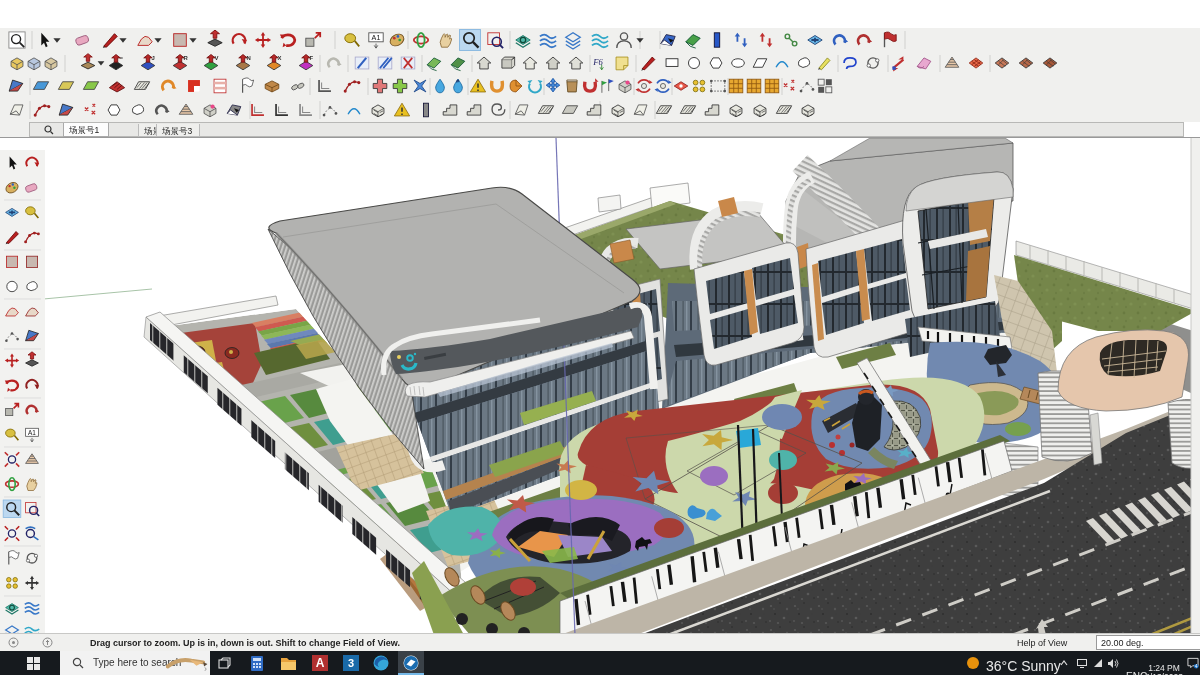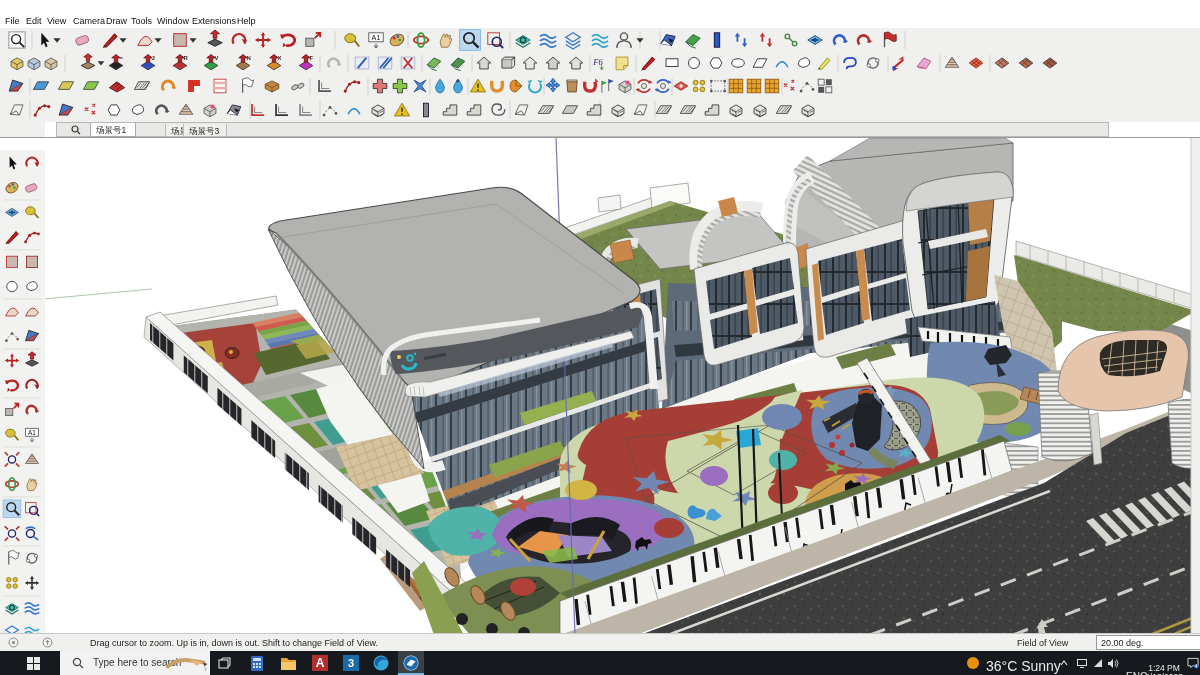--- a/index.html
+++ b/index.html
@@ -5,31 +5,20 @@
 * { margin:0; padding:0; box-sizing:border-box; }
 html,body { width:1200px; height:675px; overflow:hidden; font-family:"Liberation Sans", sans-serif; background:#fff; }
 #app { position:relative; width:1200px; height:675px; }
 .abs { position:absolute; }
 </style>
 </head>
 <body>
 <div id="app">
 
 
-<div class="abs" style="left:0;top:14px;width:1200px;height:14px;background:#ffffff;font-size:9px;color:#111;">
-  <span class="abs" style="left:5px;top:2px;">File</span>
-  <span class="abs" style="left:26px;top:2px;">Edit</span>
-  <span class="abs" style="left:47px;top:2px;">View</span>
-  <span class="abs" style="left:73px;top:2px;">Camera</span>
-  <span class="abs" style="left:106px;top:2px;">Draw</span>
-  <span class="abs" style="left:131px;top:2px;">Tools</span>
-  <span class="abs" style="left:157px;top:2px;">Window</span>
-  <span class="abs" style="left:192px;top:2px;">Extensions</span>
-  <span class="abs" style="left:237px;top:2px;">Help</span>
-</div>
 
 <div id="tb1" class="abs" style="left:0;top:28px;width:1200px;height:24px;background:#f0f0ee;border-bottom:1px solid #e2e2e0;"><svg width="1200" height="24" viewBox="0 0 1200 24">
         <rect width="1200" height="24" fill="#f0f0ee"></rect>
         <path d="M32 3 V21" stroke="#d0d0ce"></path>
         <path d="M335 3 V21" stroke="#d0d0ce"></path>
         <path d="M408 3 V21" stroke="#d0d0ce"></path>
         <path d="M510 3 V21" stroke="#d0d0ce"></path>
         <path d="M640 3 V21" stroke="#d0d0ce"></path>
         <path d="M660 3 V21" stroke="#d0d0ce"></path>
         <path d="M905 3 V21" stroke="#d0d0ce"></path>
@@ -683,21 +672,21 @@
           <path d="M-6 2 L-1 -4 M-3 3 L3 -4 M0 3 L6 -4 M3 3 L8 -3" stroke="#333" stroke-width=".8"></path>
         </g>
         <g transform="translate(808,12) scale(0.85)">
           <path d="M-7 -2 L0 -6 L7 -2 L7 4 L0 8 L-7 4 Z" fill="#e8e8e0" stroke="#333"></path>
           <path d="M-7 -2 L0 2 L7 -2 M0 2 L0 8 M-5 0 l5 3 m-5 1 l5 3 m2 -4 l4 -2 m-4 6 l4 -2" stroke="#333" stroke-width=".8" fill="none"></path>
         </g>
       </svg></div>
 
 <div class="abs" style="left:0;top:122px;width:45px;height:15px;background:#f0f0ee;"></div>
 
-<div class="abs" style="left:56px;top:122px;width:1053px;height:15px;background:#e8e8e6;border:1px solid #b8b8b6;font-size:8.5px;color:#222;">
+<div class="abs" style="left:29px;top:122px;width:1155px;height:15px;background:#e8e8e6;border:1px solid #b8b8b6;font-size:8.5px;color:#222;">
 
   <svg class="abs" style="left:14px;top:2px" width="10" height="10" viewBox="0 0 10 10">
         <circle cx="4" cy="4" r="3" fill="none" stroke="#333" stroke-width="1.2"></circle>
         <path d="M6.5 6.5 L9 9" stroke="#333" stroke-width="1.2"></path>
       </svg>
 
   <span class="abs" style="left:33px;top:0;width:46px;height:14px;background:#fdfdfd;border:1px solid #aaa;border-top:none;padding:1.5px 0 0 5px;">场景号1</span>
 
   <span class="abs" style="left:80px;top:1px;width:44px;height:13px;background:#efefed;border:1px solid #bbb;border-top:none;padding:1.5px 0 0 5px;margin-left:28px;">场景号2</span>
 
@@ -1438,23 +1427,23 @@
   <svg class="abs" style="left:8px;top:3px" width="11" height="11" viewBox="0 0 11 11">
         <circle cx="5.5" cy="5.5" r="4.5" fill="none" stroke="#888"></circle>
         <circle cx="5.5" cy="5.5" r="1.5" fill="#888"></circle>
       </svg>
 
   <svg class="abs" style="left:42px;top:3px" width="11" height="11" viewBox="0 0 11 11">
         <circle cx="5.5" cy="5.5" r="4.5" fill="none" stroke="#888"></circle>
         <path d="M5.5 3 v5 M4 4.5 h3" stroke="#888"></path>
       </svg>
 
-  <span class="abs" style="left:90px;top:4px;">Drag cursor to zoom.  Up is in, down is out. Shift to change Field of View.</span>
-
-  <span class="abs" style="left:1017px;top:4px;">Field of View</span>
+  <span class="abs" style="left:90px;top:4px;font-weight:bold;">Drag cursor to zoom.  Up is in, down is out. Shift to change Field of View.</span>
+
+  <span class="abs" style="left:1017px;top:4px;">Help of View</span>
 
   <span class="abs" style="left:1072px;top:1px;width:123px;height:15px;background:#fff;border:1px solid #999;padding:2px 0 0 4px;margin-left:24px;">20.00 deg.</span>
 </div>
 
 <div class="abs" style="left:0;top:651px;width:1200px;height:24px;background:#161a1e;" id="taskbar">
 
   <svg class="abs" style="left:27px;top:6px" width="13" height="13" viewBox="0 0 13 13">
         <rect x="0" y="0" width="6" height="6" fill="#e8e8e8"></rect>
         <rect x="7" y="0" width="6" height="6" fill="#e8e8e8"></rect>
         <rect x="0" y="7" width="6" height="6" fill="#e8e8e8"></rect>

